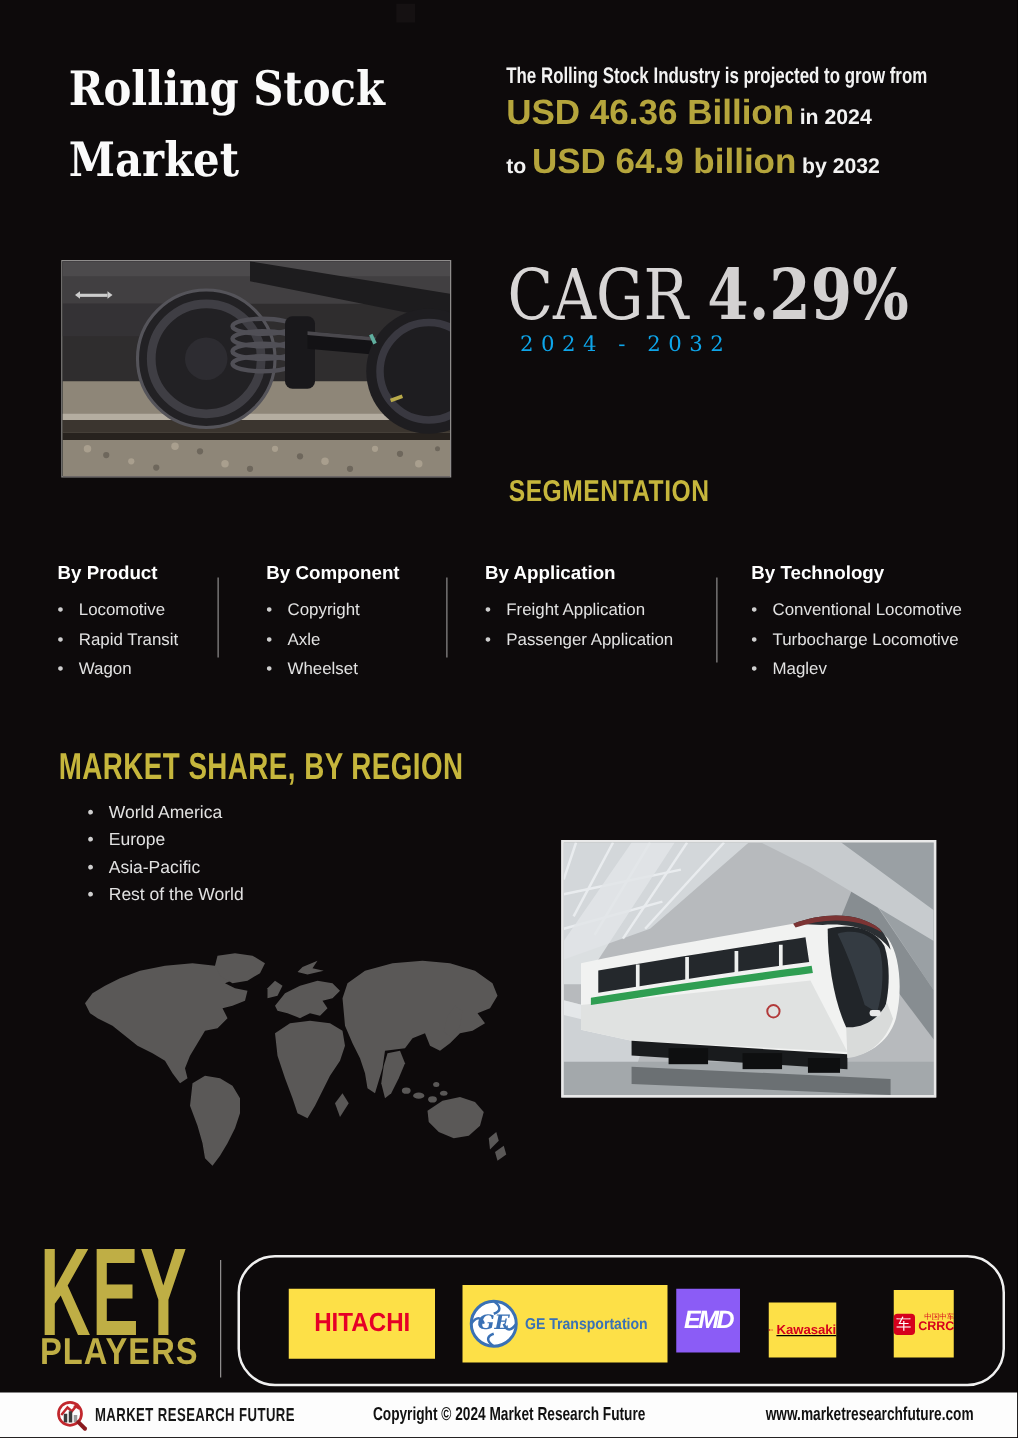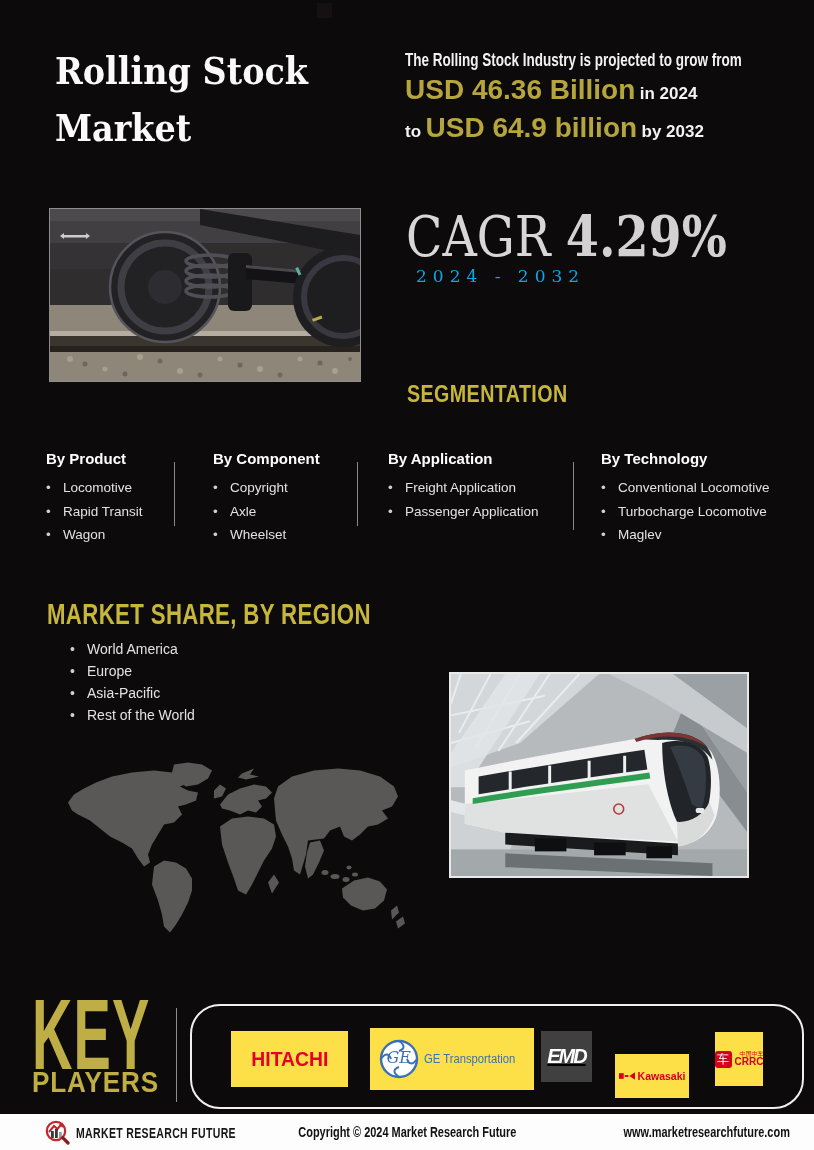--- a/index.html
+++ b/index.html
@@ -64,45 +64,45 @@
   .kp-line1{left:32px;top:992px;font-size:100px;line-height:84px;font-weight:800;color:#bfae45;
         transform:scaleX(0.56);transform-origin:left center;letter-spacing:2px;}
   .kp-line2{left:32px;top:1066px;font-size:30px;line-height:32px;font-weight:800;color:#bfae45;
         transform:scaleX(0.87);transform-origin:left center;letter-spacing:1px;}
   .kp-div{left:176px;top:1008px;width:1px;height:94px;background:#8f8d8d;}
   .players-box{left:190px;top:1004px;width:610px;height:101px;border:2px solid #f0f0f0;border-radius:30px;}
   .logo-card{position:absolute;background:#fde047;display:flex;align-items:center;justify-content:center;}
   .card-hitachi{left:39px;top:25px;width:117px;height:56px;}
   .hitachi-text{color:#e60027;font-weight:800;font-size:21px;letter-spacing:0px;
         transform:scaleX(0.92);white-space:nowrap;}
-  .card-ge{left:178px;top:22px;width:164px;height:62px;gap:5px;}
+  .card-ge{left:178px;top:22px;width:164px;height:62px;gap:5px;font-weight:bold;}
   .ge-circle{position:relative;width:40px;height:40px;flex:0 0 auto;}
   .ge-mono{position:absolute;left:0;top:9px;width:40px;text-align:center;
         font-family:"DejaVu Serif",serif;font-style:italic;font-size:16px;color:#3a71b5;}
   .ge-text{color:#3a71b5;font-size:12.5px;white-space:nowrap;transform:scaleX(0.9);transform-origin:left center;}
-  .card-emd{left:349px;top:25px;width:51px;height:51px;background:#404040;text-decoration:underline;}
+  .card-emd{left:349px;top:25px;width:51px;height:51px;background:#8b5cf6;}
   .emd-text{color:#ffffff;font-weight:800;font-size:20px;font-style:italic;letter-spacing:-2px;}
-  .card-kawasaki{left:423px;top:48px;width:74px;height:44px;gap:3px;}
+  .card-kawasaki{left:423px;top:36px;width:54px;height:44px;gap:3px;text-decoration:underline;}
   .kawasaki-text{color:#d6001c;font-weight:800;font-size:10.5px;white-space:nowrap;}
   .card-crrc{left:523px;top:26px;width:48px;height:54px;gap:3px;}
   .crrc-icon{width:17px;height:17px;background:#d6001c;border-radius:3px;color:#fff;
         font-size:12px;line-height:17px;text-align:center;flex:0 0 auto;}
   .crrc-col{display:flex;flex-direction:column;line-height:1;text-align:right;}
   .crrc-cn{color:#d6001c;font-size:6px;white-space:nowrap;}
   .crrc-en{color:#d6001c;font-weight:800;font-size:10px;}
 
   
   .footer{left:0;top:1114px;width:814px;height:36px;background:#fdfdfd;}
   .brand{position:absolute;left:44px;top:0;height:36px;display:flex;align-items:center;gap:6px;}
   .brand-text{font-size:15px;font-weight:800;color:#161616;transform:scaleX(0.7);
         transform-origin:left center;white-space:nowrap;letter-spacing:0.5px;}
   .copyright{position:absolute;left:0;right:0;top:0;height:36px;line-height:36px;text-align:center;}
   .copyright span{display:inline-block;font-size:15px;font-weight:700;color:#111;
         transform:scaleX(0.73);transform-origin:center center;white-space:nowrap;}
-  .website{position:absolute;right:24px;top:0;height:28px;line-height:36px;}
+  .website{position:absolute;right:35px;top:0;height:28px;line-height:36px;}
   .website span{display:inline-block;font-size:15px;font-weight:700;color:#111;
         transform:scaleX(0.73);transform-origin:right center;white-space:nowrap;}
 </style>
 </head>
 <body>
 
 <div class="page">
 
   <div class="abs deco-sq"></div>
 

